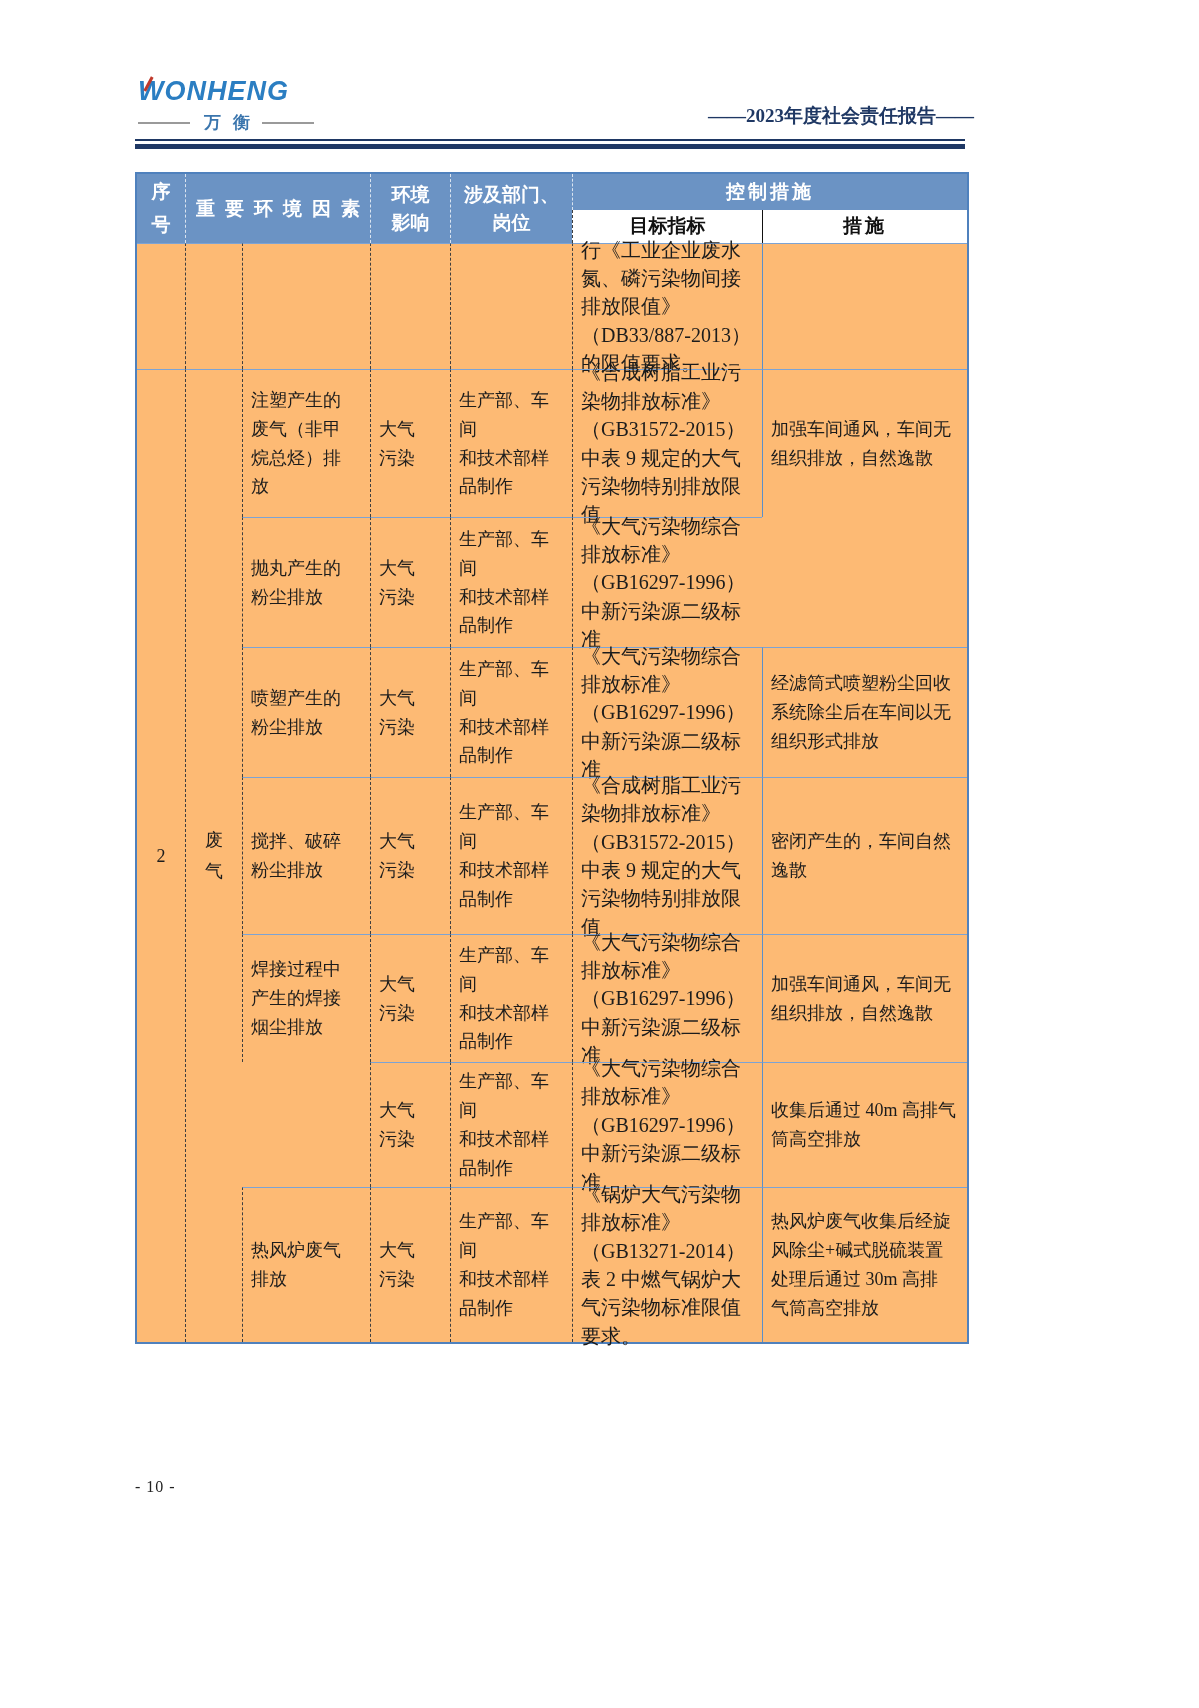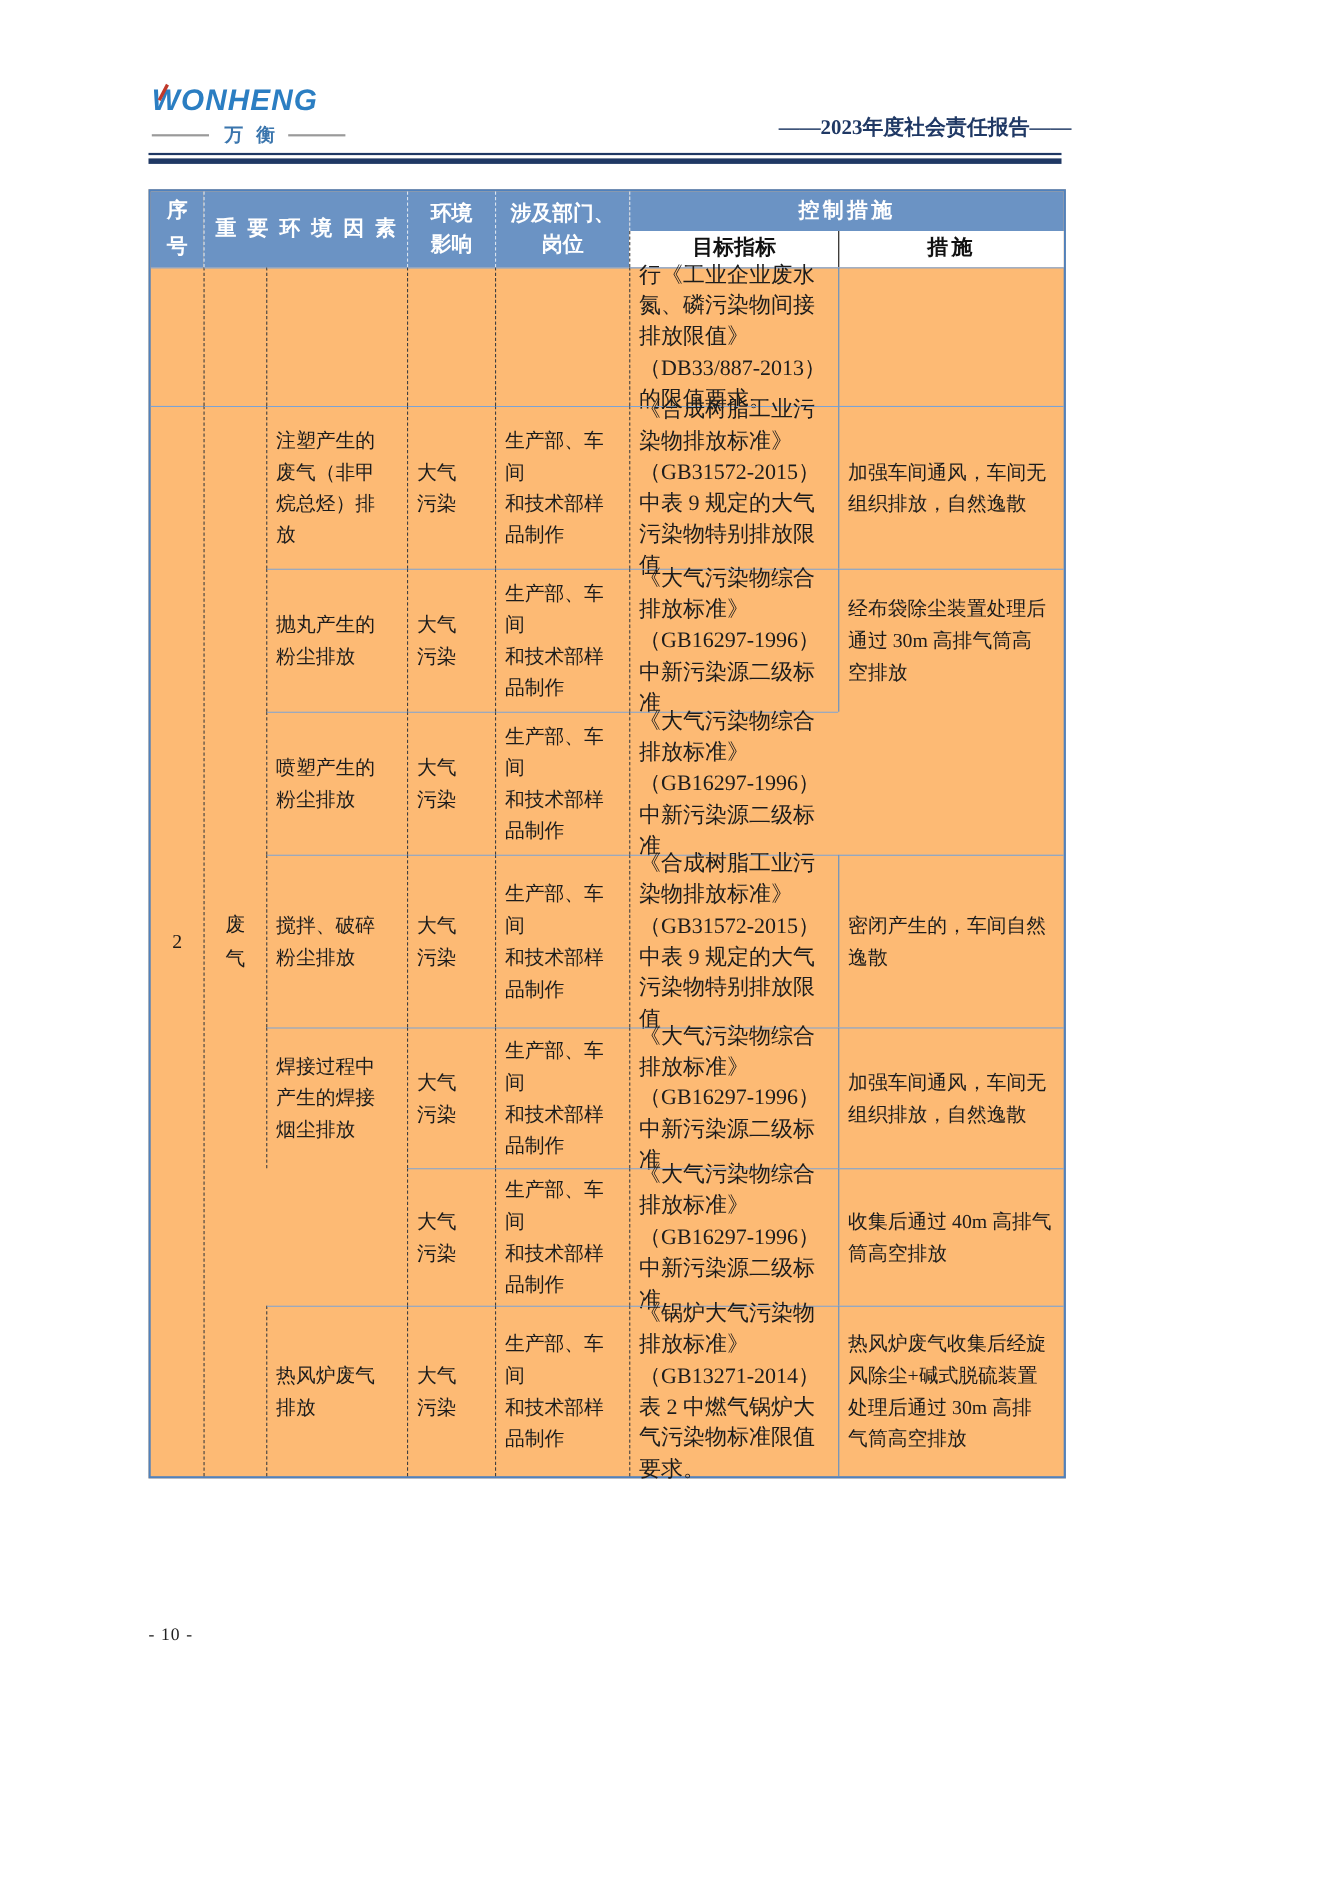--- a/index.html
+++ b/index.html
@@ -155,36 +155,36 @@
     <div class="cell ht vl pre pad" style="grid-area:5/4/6/5;">大气
 污染</div>
     <div class="cell ht vl pre pad" style="grid-area:5/5/6/6;">生产部、车间
 和技术部样
 品制作</div>
     <div class="cell ht vl pre pad target" style="grid-area:5/6/6/7;">《大气污染物综合
 排放标准》
 （GB16297-1996）
 中新污染源二级标
 准</div>
-    <div class="cell ht vl-blue pre pad measure" style="grid-area:5/7/6/8;">经布袋除尘装置处理后
-通过 30m 高排气筒高
-空排放</div>
 
     <div class="cell ht vl pre pad" style="grid-area:6/3/7/4;">喷塑产生的
 粉尘排放</div>
     <div class="cell ht vl pre pad" style="grid-area:6/4/7/5;">大气
 污染</div>
     <div class="cell ht vl pre pad" style="grid-area:6/5/7/6;">生产部、车间
 和技术部样
 品制作</div>
     <div class="cell ht vl pre pad target" style="grid-area:6/6/7/7;">《大气污染物综合
 排放标准》
 （GB16297-1996）
 中新污染源二级标
 准</div>
+    <div class="cell ht vl-blue pre pad measure" style="grid-area:6/7/7/8;">经滤筒式喷塑粉尘回收
+系统除尘后在车间以无
+组织形式排放</div>
 
     <div class="cell ht vl pre pad" style="grid-area:7/3/8/4;">搅拌、破碎
 粉尘排放</div>
     <div class="cell ht vl pre pad" style="grid-area:7/4/8/5;">大气
 污染</div>
     <div class="cell ht vl pre pad" style="grid-area:7/5/8/6;">生产部、车间
 和技术部样
 品制作</div>
     <div class="cell ht vl pre pad target" style="grid-area:7/6/8/7;">《合成树脂工业污
 染物排放标准》

